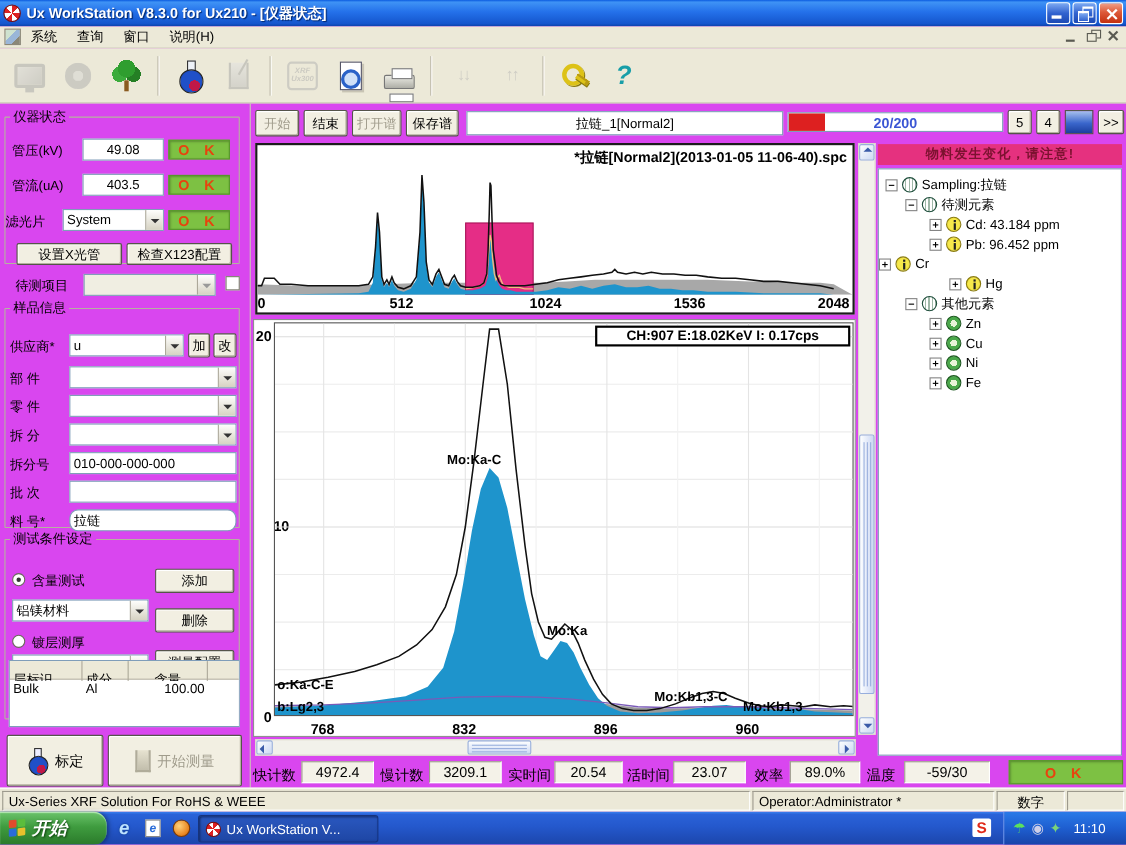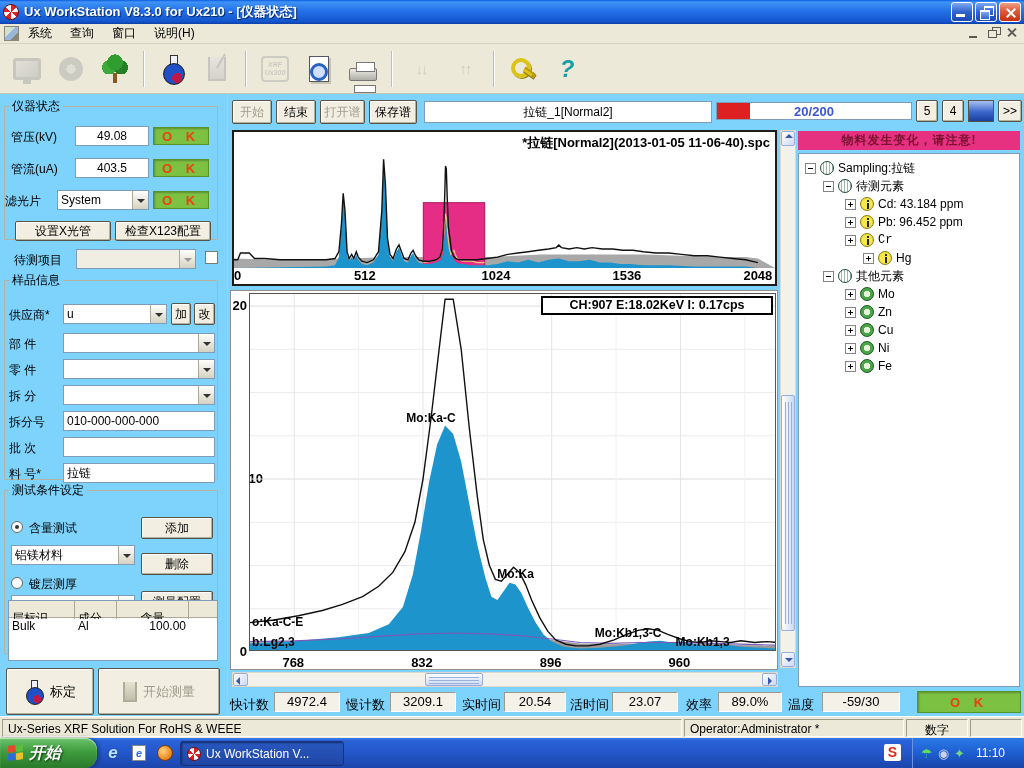--- a/index.html
+++ b/index.html
@@ -1,18 +1,18 @@
 <!DOCTYPE html>
 <html><head>
 <meta charset="utf-8">
 <style>
   *{box-sizing:border-box;margin:0;padding:0}
   html,body{width:1024px;height:768px;overflow:hidden}
   body{font-family:"Liberation Sans","DejaVu Sans",sans-serif;font-size:12px;color:#000}
-  .screen{position:relative;width:1024px;height:768px;background:#7dd3fc;overflow:hidden}
+  .screen{position:relative;width:1024px;height:768px;background:#d946ef;overflow:hidden}
 
   
   .titlebar{position:absolute;left:0;top:0;width:1024px;height:24px;
     background:linear-gradient(180deg,#0b5be0 0%,#3f93f5 8%,#2471ea 45%,#1455cc 90%,#0c3fa8 100%);
     display:flex;align-items:center;padding:0 3px;color:#fff}
   .buoy{display:inline-block;width:16px;height:16px;border-radius:50%;border:1px solid #7a0d0d;
     background:conic-gradient(#d22 0 45deg,#fff 45deg 90deg,#d22 90deg 135deg,#fff 135deg 180deg,#d22 180deg 225deg,#fff 225deg 270deg,#d22 270deg 315deg,#fff 315deg 360deg)}
   .title-text{margin-left:5px;font-weight:bold;font-size:13px;text-shadow:1px 1px 1px #00276e;white-space:nowrap}
   .win-controls{position:absolute;right:3px;top:2px;display:flex;gap:2px}
   .wbtn{position:relative;width:22px;height:20px;border-radius:3px;border:1px solid #fff;
@@ -332,21 +332,21 @@
           </div>
           <span class="lbl" style="left: 4px; top: 125px;">拆分号</span>
           <div class="field" style="left: 58px; top: 122px; width: 152px;">
             <span class="txt">010-000-000-000</span>
           </div>
           <span class="lbl" style="left: 4px; top: 151px;">批 次</span>
           <div class="field" style="left: 58px; top: 148px; width: 152px;">
             <span class="txt"></span>
           </div>
           <span class="lbl" style="left: 4px; top: 177px;">料 号*</span>
-          <div class="field" style="left: 58px; top: 174px; width: 152px;">
+          <div class="field" style="left: 58px; top: 174px; width: 152px; border-radius: 8px;">
             <span class="txt">拉链</span>
           </div>
         </div>
     </fieldset>
 
     <fieldset class="grp" style="left:4px;top:388px;width:214px;height:172px">
       <legend>测试条件设定</legend>
       <span class="radio checked" style="left:6px;top:22px"></span>
       <span class="lbl" style="left:24px;top:21px">含量测试</span>
       <button class="xpbtn" style="left:136px;top:18px;width:72px;height:22px">添加</button>
@@ -520,39 +520,34 @@
       <div class="trow" style="padding-left: 46px;">
         <span class="exp closed"></span>
         <span class="nicon icon-info"></span>
         <span>Cd: 43.184 ppm</span>
       </div>
       <div class="trow" style="padding-left: 46px;">
         <span class="exp closed"></span>
         <span class="nicon icon-info"></span>
         <span>Pb: 96.452 ppm</span>
       </div>
-      <div class="trow" style="padding-left: 46px; font-family: Liberation Mono, monospace;">
+      <div class="trow" style="">
         <span class="exp closed"></span>
         <span class="nicon icon-info"></span>
         <span>Cr</span>
       </div>
       <div class="trow" style="padding-left: 64px;">
         <span class="exp closed"></span>
         <span class="nicon icon-info"></span>
         <span>Hg</span>
       </div>
       <div class="trow" style="padding-left: 24px;">
         <span class="exp"></span>
         <span class="nicon icon-column"></span>
         <span>其他元素</span>
-      </div>
-      <div class="trow" style="padding-left: 46px;">
-        <span class="exp closed"></span>
-        <span class="nicon icon-element"></span>
-        <span>Mo</span>
       </div>
       <div class="trow" style="padding-left: 46px;">
         <span class="exp closed"></span>
         <span class="nicon icon-element"></span>
         <span>Zn</span>
       </div>
       <div class="trow" style="padding-left: 46px;">
         <span class="exp closed"></span>
         <span class="nicon icon-element"></span>
         <span>Cu</span>

